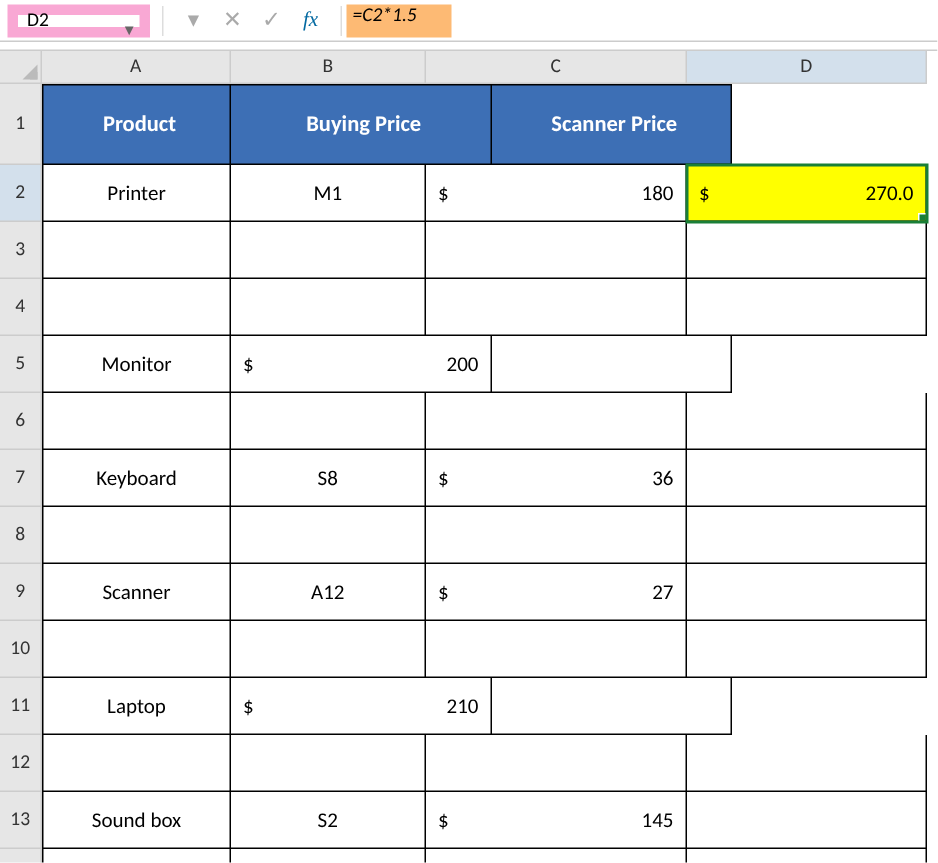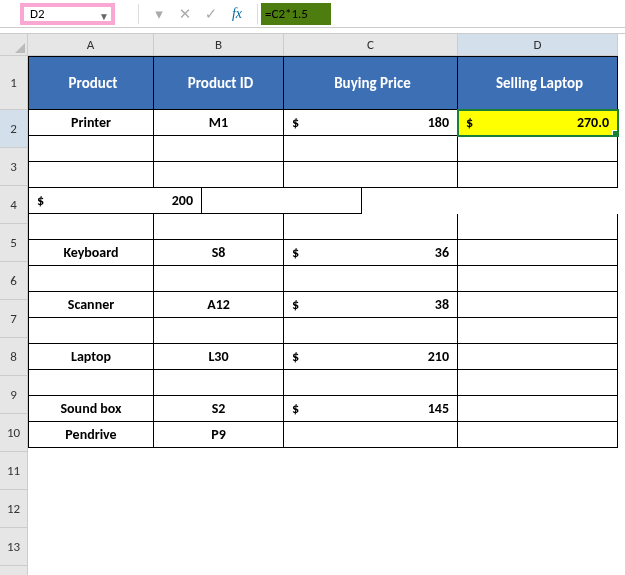--- a/index.html
+++ b/index.html
@@ -1,41 +1,41 @@
 <!DOCTYPE html>
 <html><head>
 <meta charset="utf-8">
 <style>
   * { box-sizing: border-box; margin: 0; padding: 0; }
   body { font-family: Calibri, Arial, sans-serif; font-size: 14px; background: #fff; width: 625px; height: 575px; overflow: hidden; }
   
   .formula-bar { display: flex; align-items: center; height: 28px; border-bottom: 1px solid #ccc; background: #fff; }
-  .name-box { width: 95px; height: 22px; border: 4px solid #f9a8d4; margin: 2px 20px; display: flex; align-items: center; padding: 0 6px; font-size: 13px; position: relative; }
+  .name-box { width: 95px; height: 22px; border: 7px solid #f9a8d4; margin: 2px 5px; display: flex; align-items: center; padding: 0 6px; font-size: 13px; position: relative; }
   .name-box-dd { position: absolute; right: 2px; top: 3px; color: #666; font-size: 10px; }
   .vdiv { width: 1px; height: 20px; background: #ddd; margin: 0 3px; }
   .fb-icons { display: flex; align-items: center; gap: 8px; padding: 0 8px; }
   .fb-icon { color: #aaa; font-size: 15px; width: 18px; text-align: center; }
   .fx { font-style: italic; font-family: 'Times New Roman', serif; color: #0369a1; font-size: 14px; }
-  .formula-input { flex: 1; height: 22px; border: none; padding: 0 4px; background: #4d7c0f; font-size: 13px; max-width: 70px; display: flex; align-items: center; }
+  .formula-input { flex: 1; height: 22px; border: none; padding: 0 4px; background: #fdba74; font-size: 13px; max-width: 70px; display: flex; align-items: flex-start; font-style: italic; }
   .spacer-top { height: 6px; border-bottom: 1px solid #ccc; }
   
   .grid-area { display: flex; }
   .corner { width: 28px; height: 22px; background: #e6e6e6; border-right: 1px solid #ccc; border-bottom: 1px solid #ccc; position: relative; }
   .corner::after { content: ''; position: absolute; right: 2px; bottom: 2px; border: 5px solid transparent; border-right-color: #bbb; border-bottom-color: #bbb; }
   .col-headers { display: flex; }
   .colh { height: 22px; background: #e6e6e6; border-right: 1px solid #ccc; border-bottom: 1px solid #ccc; text-align: center; line-height: 22px; color: #333; font-size: 13px; }
   .colh.active { background: #d3e0ec; }
   .row-headers { width: 28px; }
   .rowh { height: 38px; background: #e6e6e6; border-right: 1px solid #ccc; border-bottom: 1px solid #ccc; text-align: center; line-height: 38px; color: #333; font-size: 13px; }
   .rowh.hdr { height: 54px; line-height: 54px; }
   .rowh.active { background: #d3e0ec; }
   
   .cells { position: relative; }
   .row { display: flex; }
-  .cell { height: 26px; border-right: 1px solid #000; border-bottom: 1px solid #000; display: flex; align-items: center; padding: 0 8px; background: #fff; overflow: hidden; font-weight: bold; }
+  .cell { height: 38px; border-right: 1px solid #000; border-bottom: 1px solid #000; display: flex; align-items: center; padding: 0 8px; background: #fff; overflow: hidden; }
   .hrow .cell { height: 54px; background: #3d6fb5; color: #fff; font-weight: bold; font-size: 15px; justify-content: center; padding-left: 12px; }
   .cA { width: 126px; justify-content: center; }
   .cB { width: 130px; justify-content: center; }
   .cC { width: 174px; }
   .cD { width: 160px; }
   .money { display: flex; justify-content: space-between; width: 100%; }
   .selected { background: yellow !important; outline: 2px solid #1a7f37; outline-offset: -1px; position: relative; }
   .selected::after { content: ''; position: absolute; right: -3px; bottom: -3px; width: 6px; height: 6px; background: #1a7f37; border: 1px solid #fff; }
   .border-top-row .cell { border-top: 1px solid #000; }
   .row:first-child .cell:first-child, .row .cell:first-child { border-left: 1px solid #000; }
@@ -87,28 +87,25 @@
       <div class="rowh">11</div>
       <div class="rowh">12</div>
       <div class="rowh">13</div>
       <div class="rowh">14</div>
     </div>
   <div class="cells" id="cells">
     <div class="row hrow border-top-row">
       <div class="cell cA">
           <span>Product</span>
         </div>
-      <div class="cell cB">
-          <span>Product ID</span>
-        </div>
       <div class="cell cC" style="justify-content:center">
           <span>Buying Price</span>
         </div>
       <div class="cell cD" style="justify-content:center">
-          <span>Selling Laptop</span>
+          <span>Scanner Price</span>
         </div>
     </div>
   <div class="row">
         <div class="cell cA">Printer</div>
         <div class="cell cB">M1</div>
         <div class="cell cC">
           <div class="money">
             <span>$</span>
             <span>180</span>
           </div>
@@ -126,20 +123,21 @@
         <div class="cell cC"></div>
         <div class="cell cD"></div>
       </div>
       <div class="row">
         <div class="cell cA"></div>
         <div class="cell cB"></div>
         <div class="cell cC"></div>
         <div class="cell cD"></div>
       </div>
       <div class="row">
+        <div class="cell cA">Monitor</div>
         <div class="cell cC">
           <div class="money">
             <span>$</span>
             <span>200</span>
           </div>
         </div>
         <div class="cell cD"></div>
       </div>
       <div class="row">
         <div class="cell cA"></div>
@@ -163,34 +161,33 @@
         <div class="cell cB"></div>
         <div class="cell cC"></div>
         <div class="cell cD"></div>
       </div>
       <div class="row">
         <div class="cell cA">Scanner</div>
         <div class="cell cB">A12</div>
         <div class="cell cC">
           <div class="money">
             <span>$</span>
-            <span>38</span>
+            <span>27</span>
           </div>
         </div>
         <div class="cell cD"></div>
       </div>
       <div class="row">
         <div class="cell cA"></div>
         <div class="cell cB"></div>
         <div class="cell cC"></div>
         <div class="cell cD"></div>
       </div>
       <div class="row">
         <div class="cell cA">Laptop</div>
-        <div class="cell cB">L30</div>
         <div class="cell cC">
           <div class="money">
             <span>$</span>
             <span>210</span>
           </div>
         </div>
         <div class="cell cD"></div>
       </div>
       <div class="row">
         <div class="cell cA"></div>

